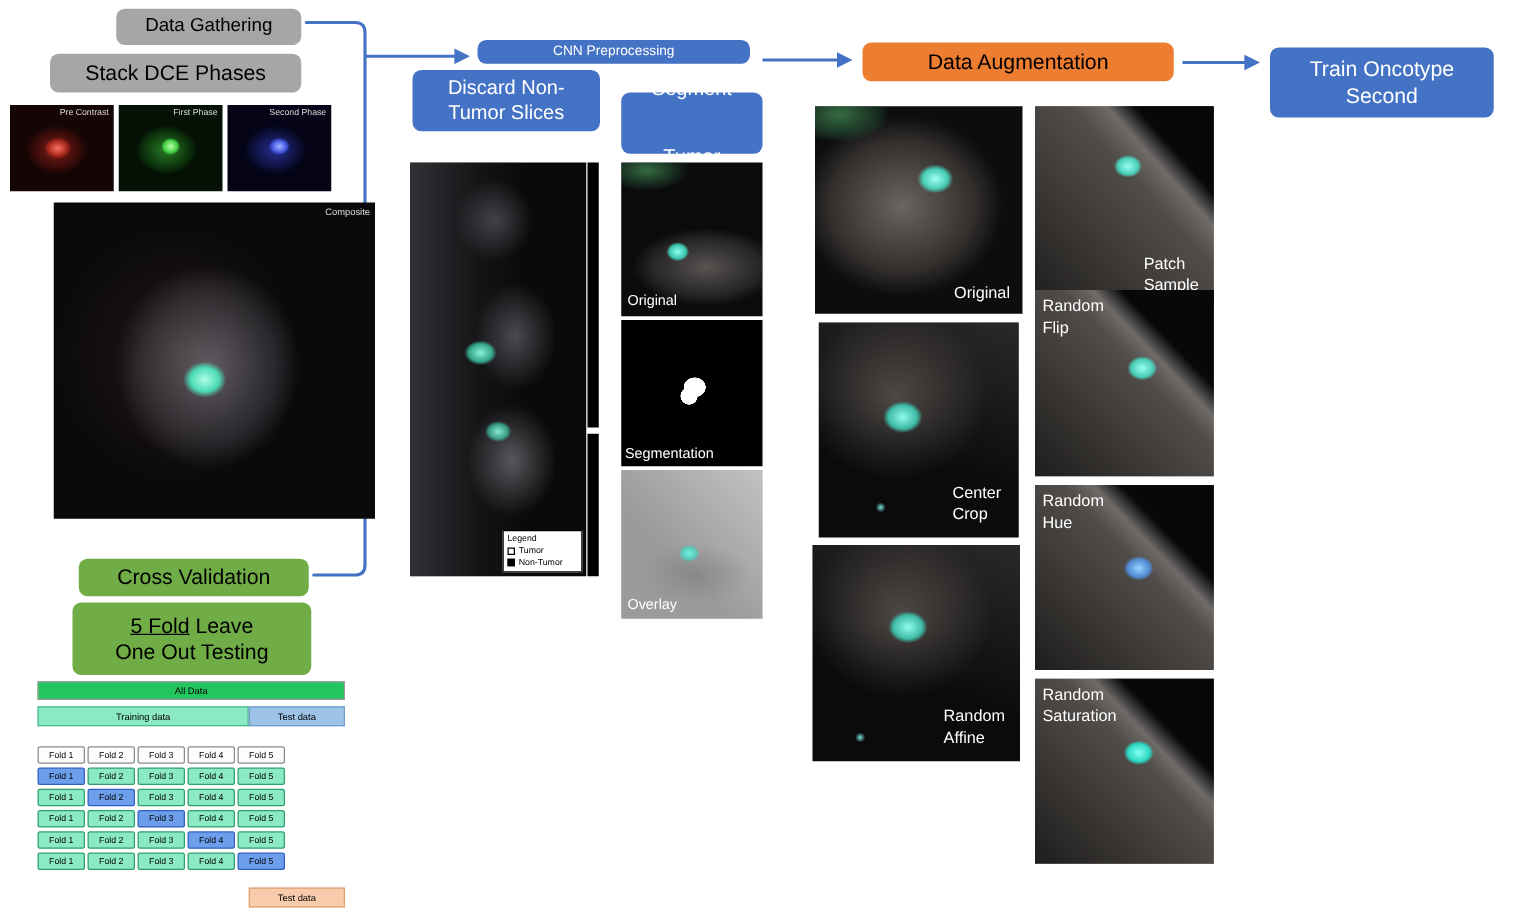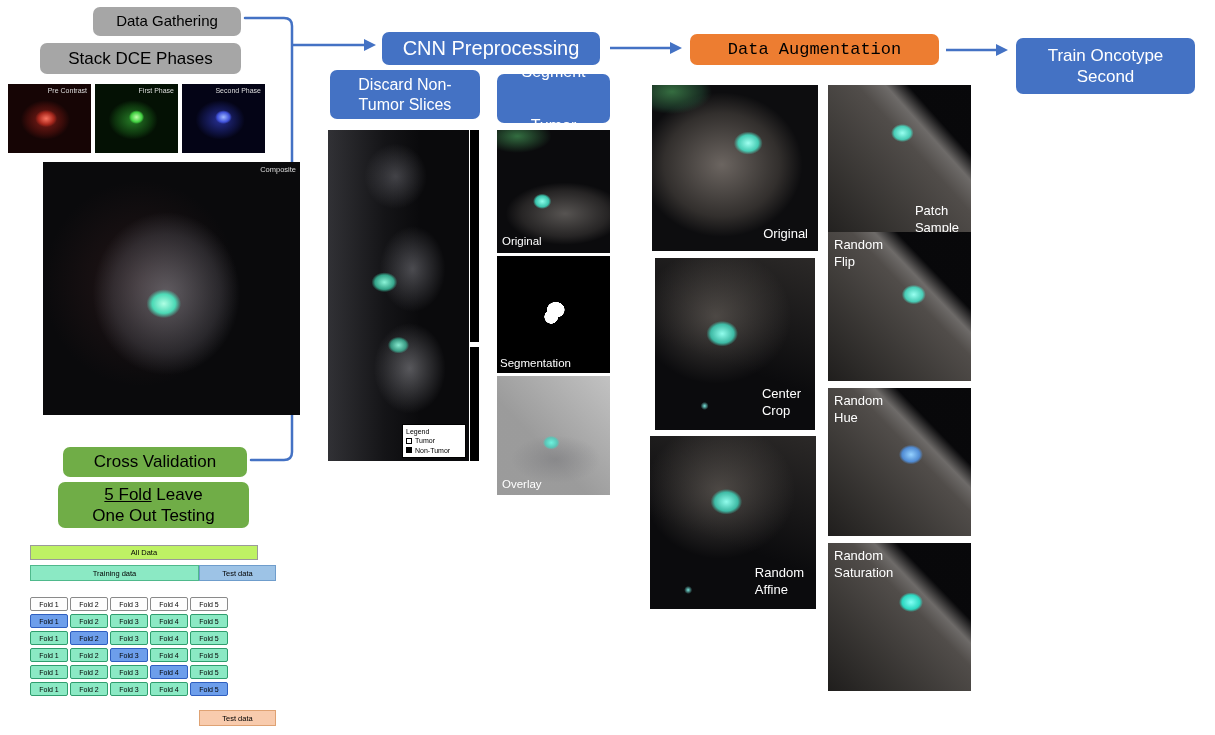--- a/index.html
+++ b/index.html
@@ -4,32 +4,32 @@
 <style>
   * { margin:0; padding:0; box-sizing:border-box; }
   body { font-family:"Liberation Sans", sans-serif; background:#fff; }
   #canvas { position:relative; width:1215px; height:735px; background:#fff; overflow:hidden; }
 
   
   .box { position:absolute; display:flex; flex-direction:column; align-items:center; justify-content:center;
          text-align:center; border-radius:7px; line-height:1.25; }
   .box.gray   { background:#a6a6a6; color:#000000; }
   .box.blue   { background:#4472c4; color:#fff; }
-  .box.orange { background:#ed7d31; color:#000;font-family:Liberation Mono, monospace; }
+  .box.orange { background:#ed7d31; color:#000; }
   .box.green  { background:#70ad47; color:#000; }
 
   #box-data-gathering { left:93px;  top:7px;   width:148px; height:29px; font-size:15px; }
   #box-stack-dce      { left:40px;  top:43px;  width:201px; height:31px; font-size:17px; }
-  #box-cnn-pre        { left:382px; top:32px;  width:218px; height:33px; font-size:20px; }
-  #box-discard        { left:330px; top:70px;  width:150px; height:49px; font-size:16px; }
+  #box-cnn-pre        { left:382px; top:32px;  width:218px; height:19px; font-size:11px; }
+  #box-discard        { left:330px; top:56px;  width:150px; height:49px; font-size:16px; }
   #box-segment        { left:497px; top:74px;  width:113px; height:49px; font-size:16px;gap:34px; }
   #box-data-aug       { left:690px; top:34px;  width:249px; height:31px; font-size:17px; }
   #box-train          { left:1016px;top:38px;  width:179px; height:56px; font-size:17px; }
   #box-cross-val      { left:63px;  top:447px; width:184px; height:30px; font-size:17px; }
-  #box-five-fold      { left:58px;  top:482px; width:191px; height:46px; font-size:17px; }
+  #box-five-fold      { left:58px;  top:482px; width:191px; height:58px; font-size:17px; }
   .underline { text-decoration:underline; }
 
   
   .mri { position:absolute; background:#0b0b0d; overflow:hidden; }
   .tiny-label { position:absolute; top:3px; right:4px; color:#ddd; font-size:7px; }
   .img-label  { position:absolute; color:#fff; font-size:11.5px; }
   .aug-label  { position:absolute; color:#fff; font-size:13px; line-height:1.3; }
 
   .phase { top:84px; width:83px; height:69px; }
   #phase-0 { left:8px;
@@ -133,21 +133,21 @@
   #aug-sat { left:828px; top:543px; width:143px; height:148px;
     background:
       radial-gradient(ellipse 16px 13px at 58% 40%, rgba(130,255,245,1), rgba(40,230,205,.9) 55%, transparent 75%),
       linear-gradient(to bottom left, rgba(8,8,10,.95) 0 26%, rgba(208,202,196,.5) 34%, rgba(150,142,134,.5) 42%,
         rgba(112,106,98,.45) 70%, rgba(62,58,52,.4) 100%),
       #0b0b0d; }
 
   
   .cv-bar { position:absolute; display:flex; align-items:center; justify-content:center;
             color:#000; font-size:7.5px; border:1px solid #9a9a9a; }
-  #all-data-bar { left:30px; top:545px; width:228px; height:15px; background:#bef264; }
+  #all-data-bar { left:30px; top:545px; width:246px; height:15px; background:#22c55e; }
   #train-bar    { left:30px; top:565px; width:169px; height:16px; background:#8be9c4; border-color:#4fb98c; }
   #test-bar     { left:199px; top:565px; width:77px; height:16px; background:#9dc3e6; border-color:#6f9dcc; }
   #test-bottom  { left:199px; top:710px; width:77px; height:16px; background:#f8cbad; border-color:#dfa273; }
 
   #fold-grid { position:absolute; left:30px; top:597px; display:flex; flex-direction:column; gap:3px; }
   .fold-row { display:flex; gap:2px; }
   .fold { width:38px; height:14px; display:flex; align-items:center; justify-content:center;
           font-size:7px; color:#000; border-radius:2px; border:1px solid #8a8a8a; background:#fdfdfd; }
   .fold.green { background:#8be9c4; border-color:#2f9e6e; }
   .fold.blue  { background:#6d9eeb; border-color:#2f5fc0; }

